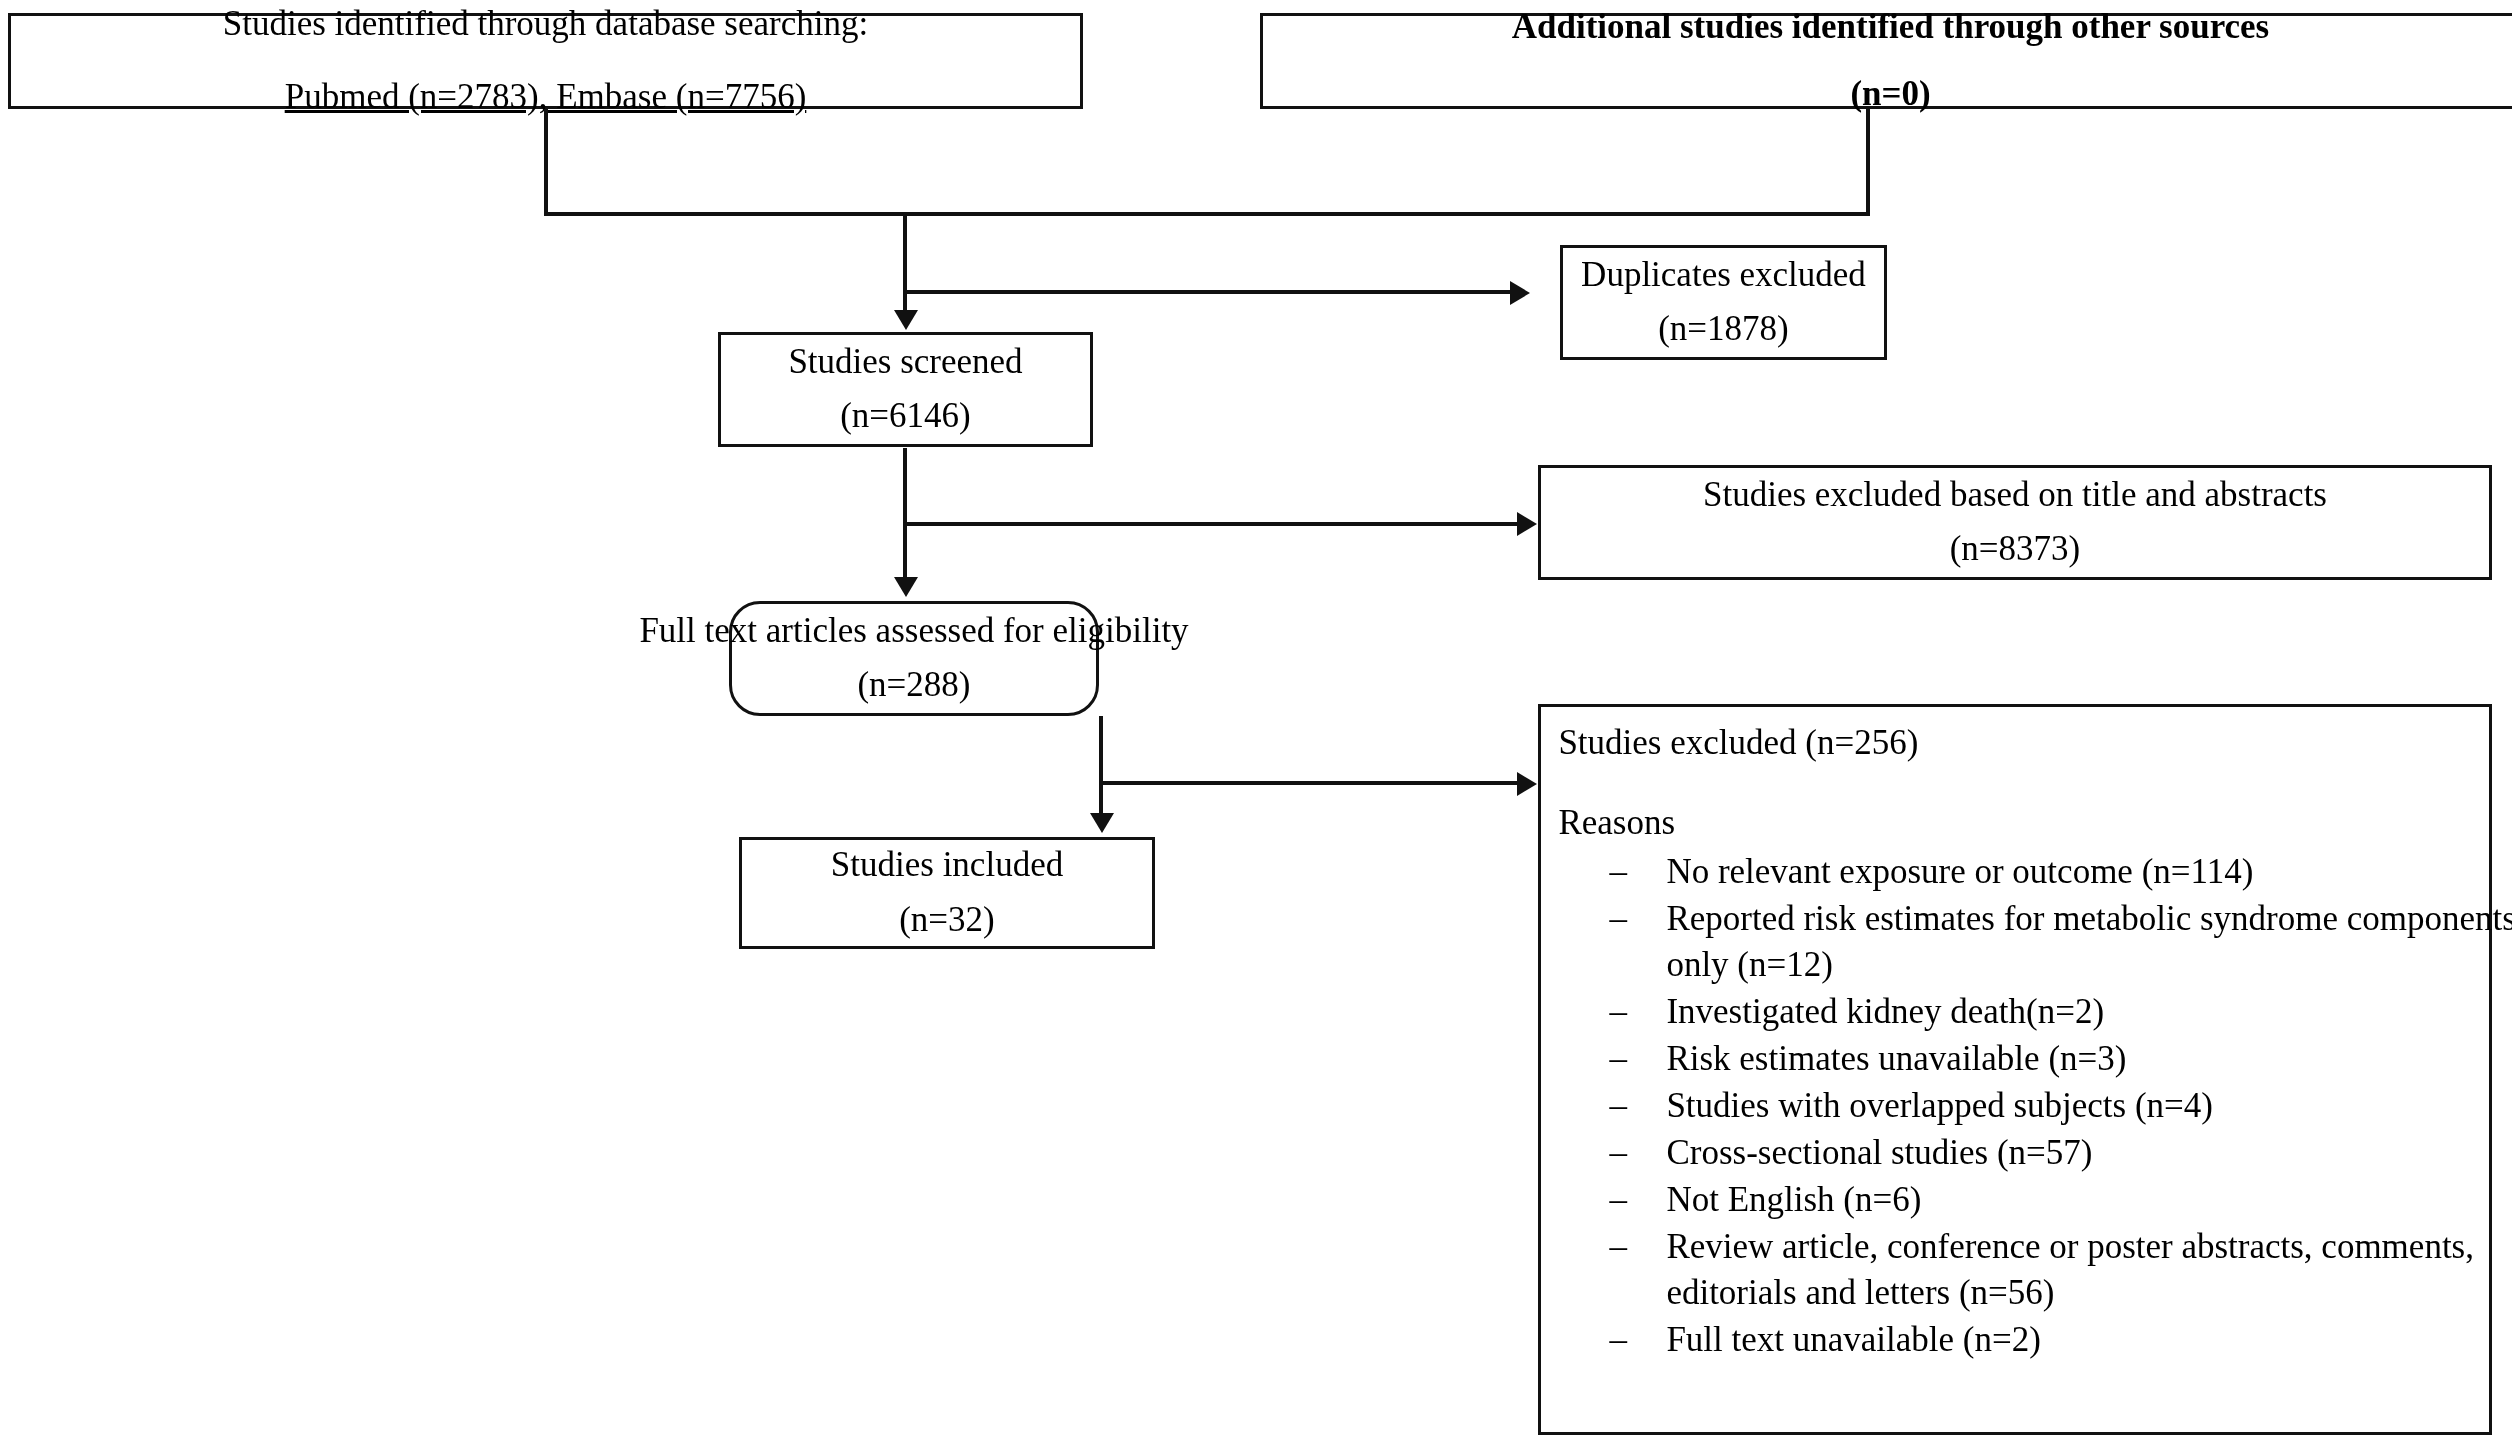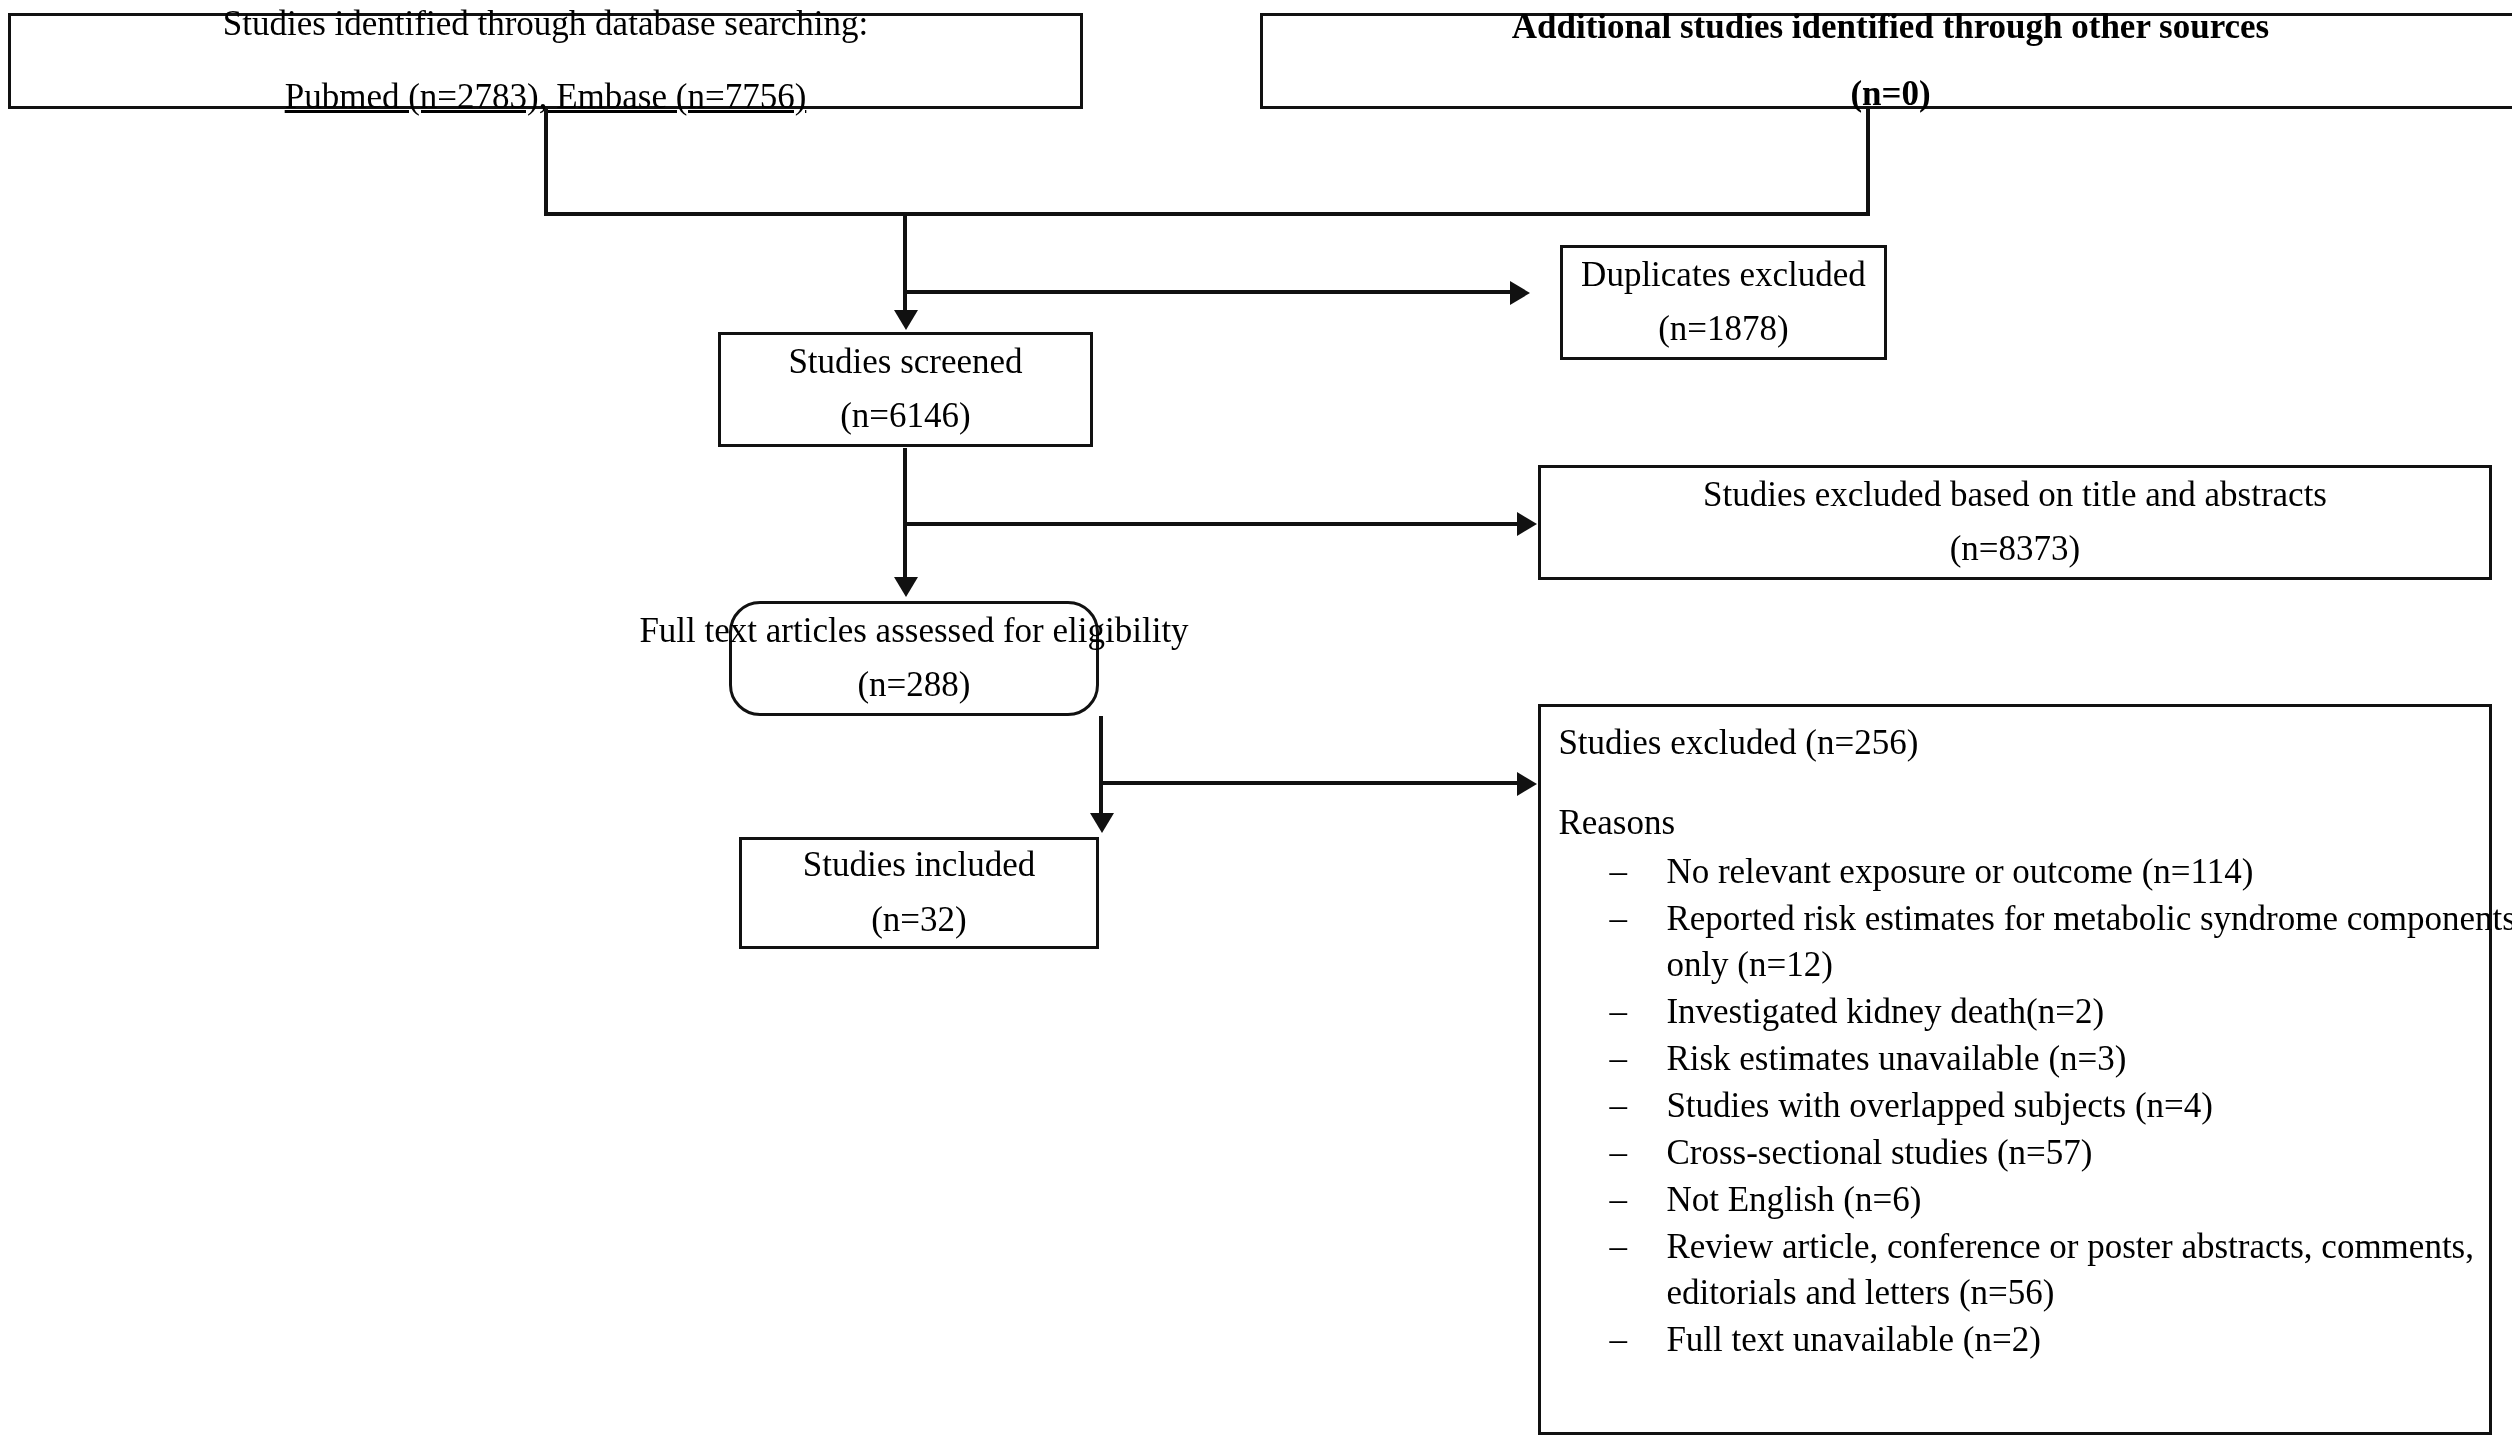--- a/index.html
+++ b/index.html
@@ -44,21 +44,21 @@
 
   #box-dupes    { left: 1532px; top: 245px;  width: 327px; height: 115px; font-size: 35px; margin-left: 28px; }
   #box-dupes .ln + .ln { margin-top: 9.5px; }
 
   #box-fulltext { left: 729px;  top: 601px;  width: 370px; height: 115px; font-size: 35px; border-radius: 31px; }
   #box-fulltext .ln + .ln { margin-top: 9.5px; }
 
   #box-titleabs { left: 1538px; top: 465px;  width: 954px; height: 115px; font-size: 35px; }
   #box-titleabs .ln + .ln { margin-top: 9.5px; }
 
-  #box-included { left: 739px;  top: 837px; width: 360px; height: 112px; font-size: 35px; }
+  #box-included { left: 739px;  top: 837px; width: 416px; height: 112px; font-size: 35px; }
   #box-included .ln + .ln { margin-top: 9.5px; }
 
   
   #box-excluded {
     left: 1538px; top: 704px; width: 954px; height: 731px;
     align-items: flex-start;
     justify-content: flex-start;
     text-align: left;
     padding: 14.2px 11px 8px 17.4px;
     font-size: 35px;

